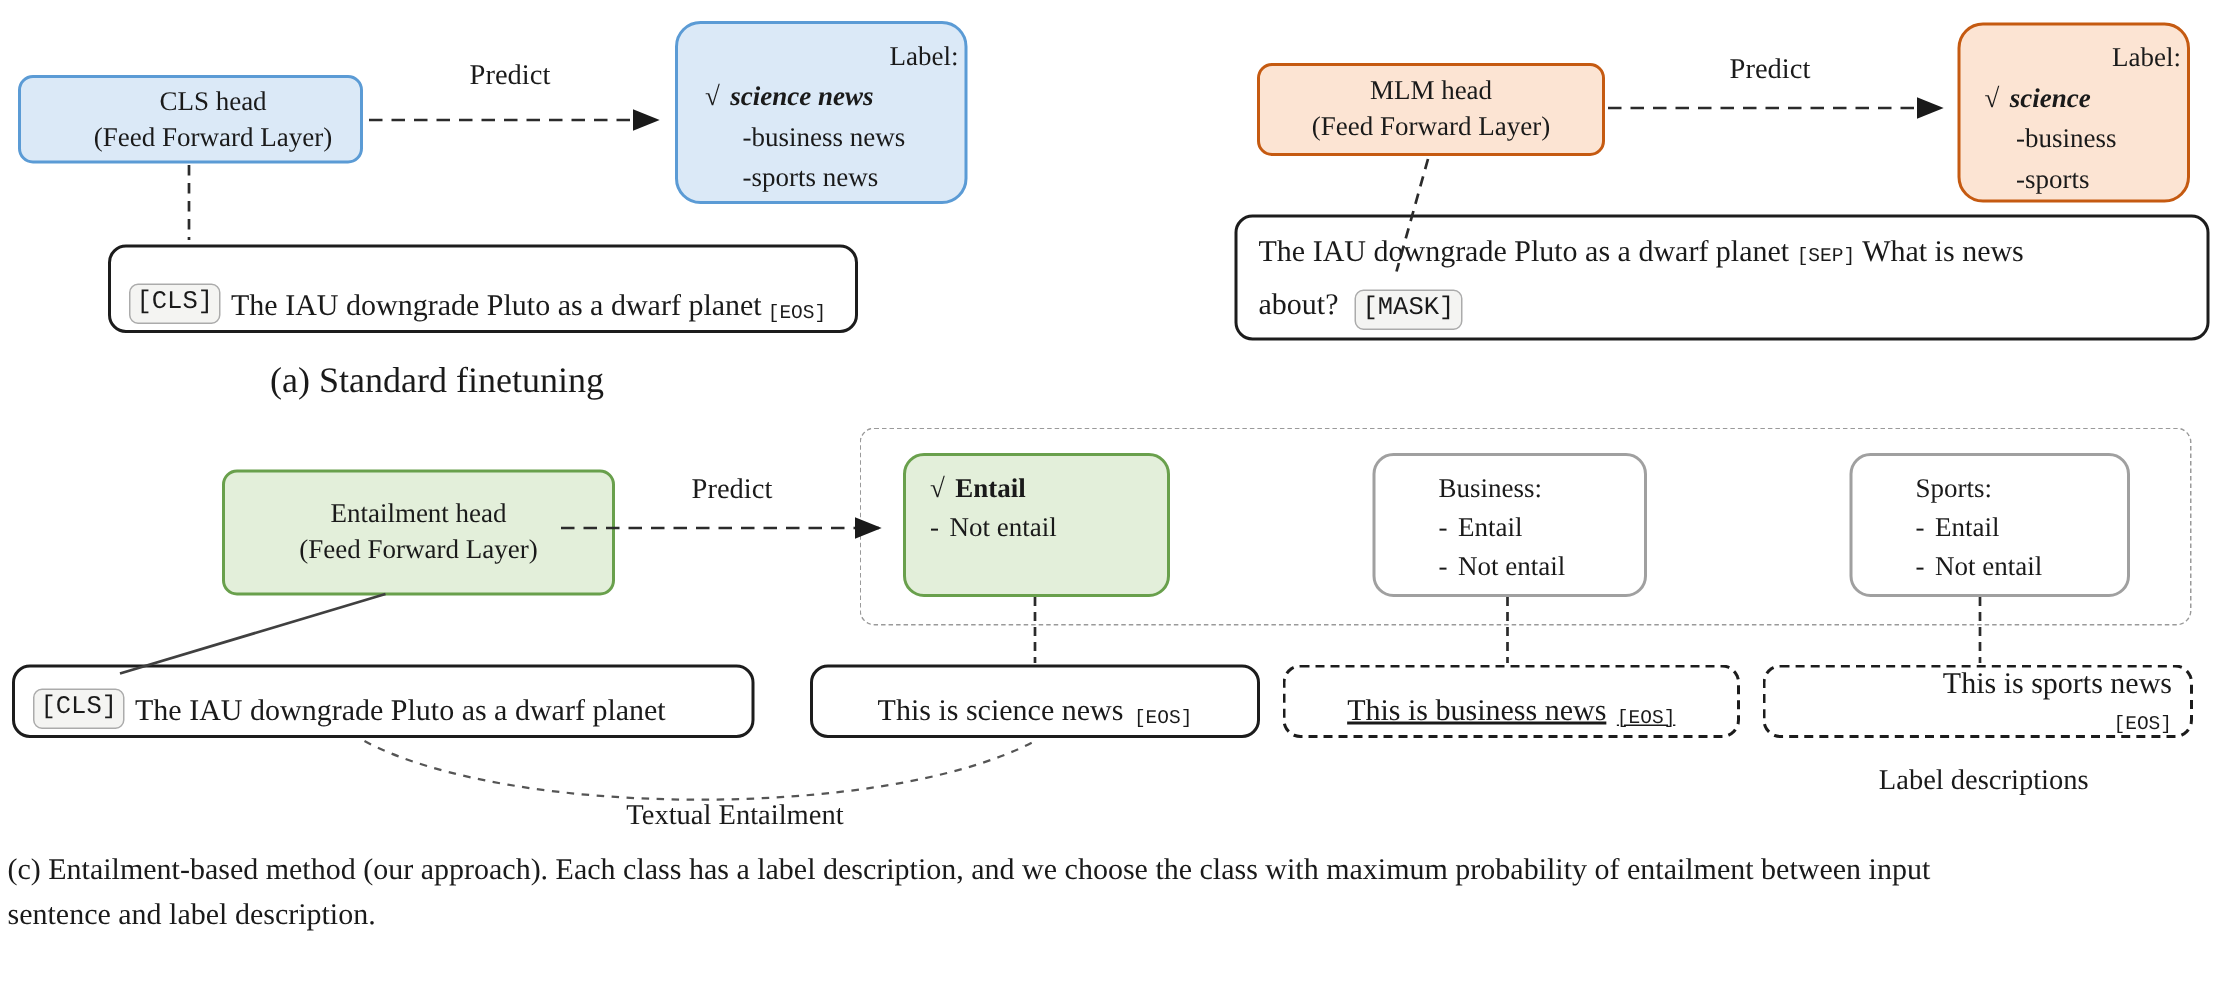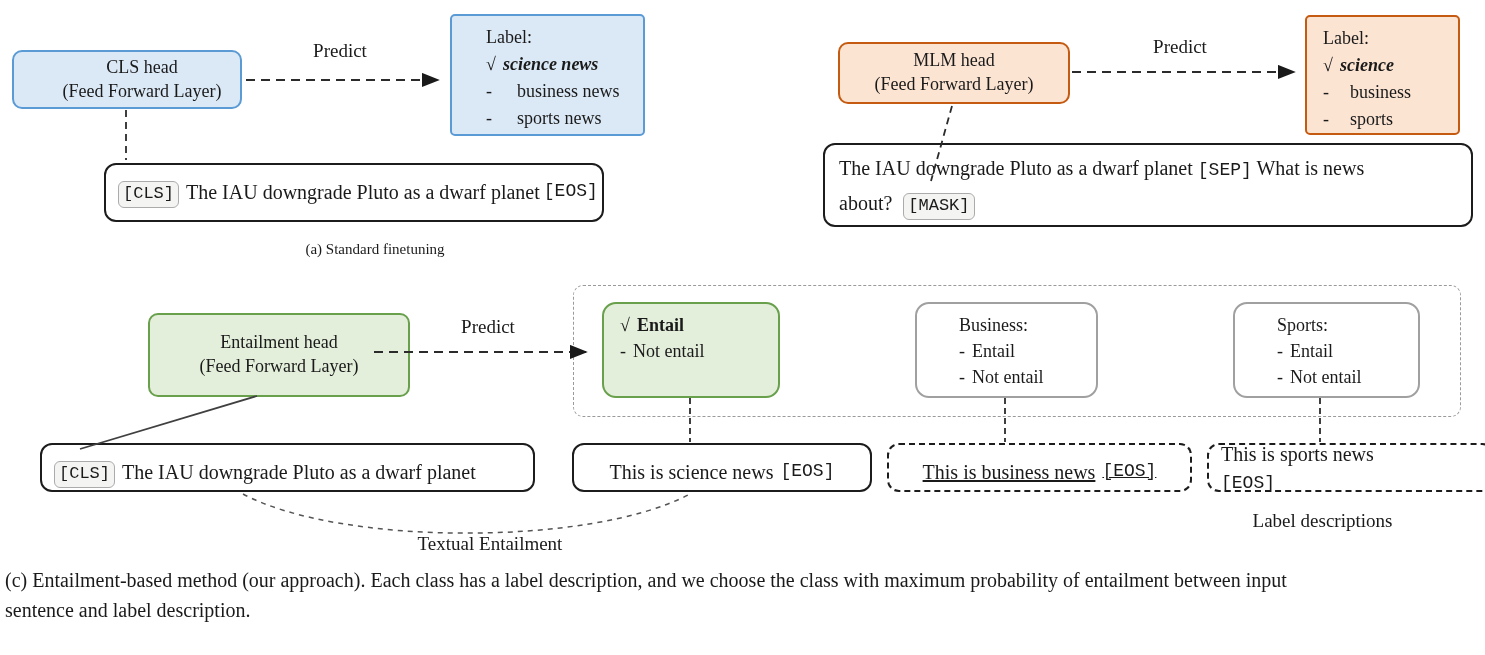--- a/index.html
+++ b/index.html
@@ -7,47 +7,47 @@
           font-family:"Liberation Serif","DejaVu Serif",serif;color:#1a1a1a;overflow:hidden;}
   .abs{position:absolute;box-sizing:border-box;}
   svg.connectors{position:absolute;left:0;top:0;z-index:5;pointer-events:none;}
 
   .head-box{border-radius:10px;display:flex;flex-direction:column;justify-content:center;
             align-items:center;font-size:18px;line-height:1.32;z-index:2;text-align:center;}
   .head-box.blue{background:var(--blue-fill);border:2px solid var(--blue-border);}
   .head-box.orange{background:var(--orange-fill);border:2px solid var(--orange-border);}
   .head-box.green{background:var(--green-fill);border:2px solid var(--green-border);}
 
-  .label-box{border-radius:5px;font-size:18px;line-height:27px;padding:8px 4px 0 34px;z-index:2;}
+  .label-box{border-radius:17px;font-size:18px;line-height:27px;padding:8px 4px 0 18px;z-index:2;text-align:right;}
   .label-box.blue{background:var(--blue-fill);border:2px solid var(--blue-border);}
   .label-box.orange{background:var(--orange-fill);border:2px solid var(--orange-border);}
   .opt{display:flex;}
   .label-box .dash{width:31px;flex:0 0 31px;}
   .selline{display:flex;gap:7px;font-weight:bold;}
   .sel-italic{font-style:italic;}
 
   .class-box{border-radius:14px;font-size:18px;line-height:26px;padding:8px 4px 0 16px;z-index:2;}
   .class-box.green{background:var(--green-fill);border:2px solid var(--green-border);}
   .class-box.plain{background:#ffffff;border:2px solid var(--neutral-border);padding-left:42px;}
   .class-box .dash{width:13px;flex:0 0 13px;}
 
-  .sent-box{border:2.5px solid #1c1c1c;border-radius:12px;display:flex;align-items:flex-start;
-            padding:16px 12px;font-size:20px;gap:7px;background:#fff;z-index:2;white-space:nowrap;margin-left:32px;}
+  .sent-box{border:2.5px solid #1c1c1c;border-radius:12px;display:flex;align-items:flex-end;
+            padding:4px 12px;font-size:20px;gap:7px;background:#fff;z-index:2;white-space:nowrap;}
   .sent-box.dashed{border-style:dashed;}
   .sent-box.center{justify-content:center;}
 
   .prompt-box{border:2.5px solid #1c1c1c;border-radius:12px;font-size:20px;line-height:33px;
               padding:7px 14px;background:#fff;z-index:2;}
 
   .chip{font-family:"Liberation Mono","DejaVu Sans Mono",monospace;font-size:17px;
         background:var(--token-fill);border:1.5px solid var(--token-border);
         border-radius:6px;padding:1px 4px;display:inline-block;line-height:1.35;}
-  .mono{font-family:"Liberation Mono","DejaVu Sans Mono",monospace;font-size:18px;}
-
-  .caption{font-size:15px;text-align:center;z-index:2;}
+  .mono{font-family:"Liberation Mono","DejaVu Sans Mono",monospace;font-size:13px;}
+
+  .caption{font-size:24px;text-align:left;z-index:2;}
   .predict{font-size:19px;text-align:center;z-index:2;}
   .note{font-size:19px;text-align:center;z-index:2;}
   .figcap{font-size:20px;line-height:30px;z-index:2;}
 
   .dashed-container{border:1.7px dashed var(--container-border);border-radius:10px;z-index:1;}
 </style>
 </head>
 <body>
 
 <div class="canvas">

